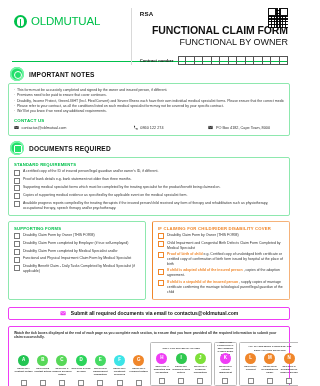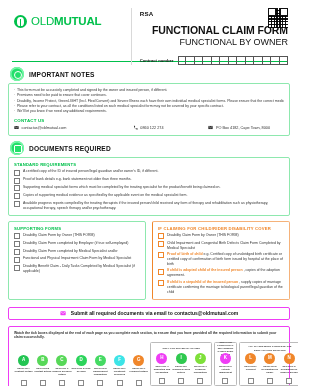--- a/index.html
+++ b/index.html
@@ -23,21 +23,21 @@
     content:""; position:absolute; left:3.2px; top:2.2px;
     width:6.6px; height:8.6px; border-radius:50% 50% 45% 45%;
     background:#fff;
   }
   .logo-mark::after {
     content:""; position:absolute; left:5.7px; top:4px;
     width:1.6px; height:7px; background:#00c04b;
   }
   .logo-text { font-size: 11.5px; letter-spacing:-0.2px; line-height:1; white-space:nowrap; }
   .logo-old { color:#00c04b; font-weight:400; }
-  .logo-mutual { color:#00c04b; font-weight:700; }
+  .logo-mutual { color:#00c04b; font-weight:400; }
 
   .hdr-right { flex:1; border-left:1px solid #d9d9d9; padding-left: 8px; position:relative; }
   .rsa { font-size: 6.2px; font-weight: 700; color:#111; letter-spacing:0.2px; padding-top:2px; }
   .qr {
     position:absolute; right:2px; top:0px; width:20px; height:20px;
     background-color:#fff;
     background-image:
       repeating-linear-gradient(90deg,#111 0 1.4px,transparent 1.4px 2.8px),
       repeating-linear-gradient(0deg,#111 0 1.4px,transparent 1.4px 2.8px);
     background-blend-mode: multiply;

